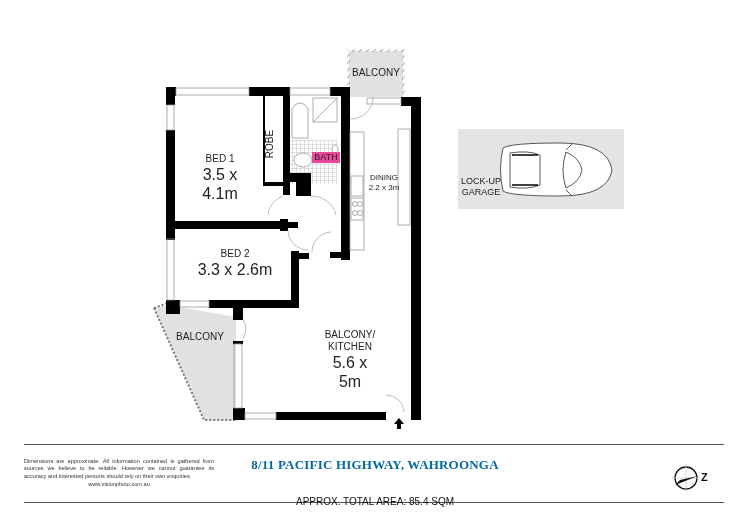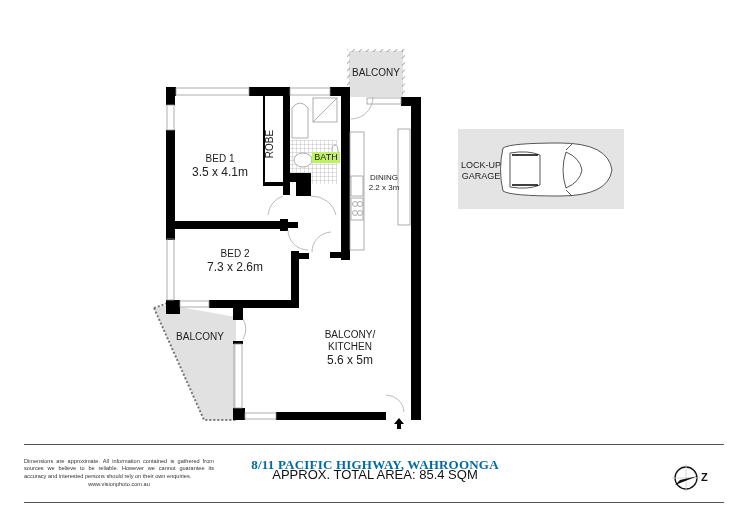--- a/index.html
+++ b/index.html
@@ -1,26 +1,26 @@
 <!DOCTYPE html>
 <html><head>
 <meta charset="utf-8">
 <style>
   html, body { margin: 0; padding: 0; background: #ffffff; }
   body { width: 750px; height: 528px; position: relative; overflow: hidden; font-family: "Liberation Sans", sans-serif; color: #222; }
   .plan { position: absolute; left: 0; top: 0; width: 750px; height: 528px; }
   .lbl { position: absolute; text-align: center; font-family: "Liberation Sans", sans-serif; color: #222; line-height: 1.2; }
   .room-name { font-size: 10px; }
-  .room-dim { font-size: 12px; }
+  .room-dim { font-size: 16px; }
   .small { font-size: 8px; }
   .footer-rule { position: absolute; left: 24px; width: 700px; height: 1px; background: #555; }
   .disclaimer { position: absolute; left: 24px; top: 458px; width: 190px; font-size: 5.6px; line-height: 1.3; color: #333; text-align: justify; }
   .disclaimer .url { display: block; text-align: center; margin-top: 1px; }
   .title { position: absolute; left: 230px; top: 457px; width: 290px; text-align: center; font-family: "Liberation Serif", serif; font-weight: bold; font-size: 13px; color: #0369a1; letter-spacing: 0.2px; }
-  .subtitle { position: absolute; left: 230px; top: 467px; width: 290px; text-align: center; font-size: 13px; color: #111; }
+  .subtitle { position: absolute; left: 230px; top: 496px; width: 290px; text-align: center; font-size: 10px; color: #111; }
   .compass { position: absolute; left: 672px; top: 458px; }
 </style>
 </head>
 <body>
 
 <svg class="plan" width="750" height="528" viewBox="0 0 750 528" xmlns="http://www.w3.org/2000/svg">
   <defs>
     <pattern id="tiles" width="4" height="4" patternUnits="userSpaceOnUse">
       <rect width="4" height="4" fill="#ffffff"></rect>
       <path d="M4 0 L0 0 0 4" fill="none" stroke="#b5b5b5" stroke-width="0.8"></path>
@@ -149,41 +149,41 @@
 
 <div class="lbl room-name" style="left:349px; top:67px; width:54px;">BALCONY</div>
 
 <div class="lbl" style="left:185px; top:145px; width:70px;margin-top:8px;">
   <div class="room-name">BED 1</div>
   <div class="room-dim">3.5 x 4.1m</div>
 </div>
 
 <div class="lbl room-name" style="left:252px; top:138px; width:36px; transform:rotate(-90deg);">ROBE</div>
 
-<div class="lbl room-name" style="left:312px; top:152px; width:28px; font-size:9px; background:#bef264;">BATH</div>
+<div class="lbl room-name" style="left:312px; top:152px; width:28px; font-size:9px; background:#ec4899;">BATH</div>
 
 <div class="lbl small" style="left:362px; top:173px; width:44px;">
   <div>DINING</div>
   <div>2.2 x 3m</div>
 </div>
 
 <div class="lbl" style="left:195px; top:248px; width:80px;">
   <div class="room-name">BED 2</div>
-  <div class="room-dim">7.3 x 2.6m</div>
+  <div class="room-dim">3.3 x 2.6m</div>
 </div>
 
 <div class="lbl room-name" style="left:170px; top:331px; width:60px;">BALCONY</div>
 
 <div class="lbl" style="left:320px; top:329px; width:60px;">
   <div class="room-name">BALCONY/</div>
   <div class="room-name">KITCHEN</div>
   <div class="room-dim">5.6 x 5m</div>
 </div>
 
-<div class="lbl room-name" style="left:458px; top:160px; width:46px; font-size:9px;">
+<div class="lbl room-name" style="left:458px; top:176px; width:46px; font-size:9px;">
   <div>LOCK-UP</div>
   <div>GARAGE</div>
 </div>
 
 <div class="footer-rule" style="top:444px;"></div>
 <div class="footer-rule" style="top:502px;"></div>
 
 <div class="disclaimer">
   <span>Dimensions are approximate. All information contained is gathered from sources we believe to be reliable. However we cannot guarantee its accuracy and interested persons should rely on their own enquiries.</span>
   <span class="url">www.visionphoto.com.au</span>

